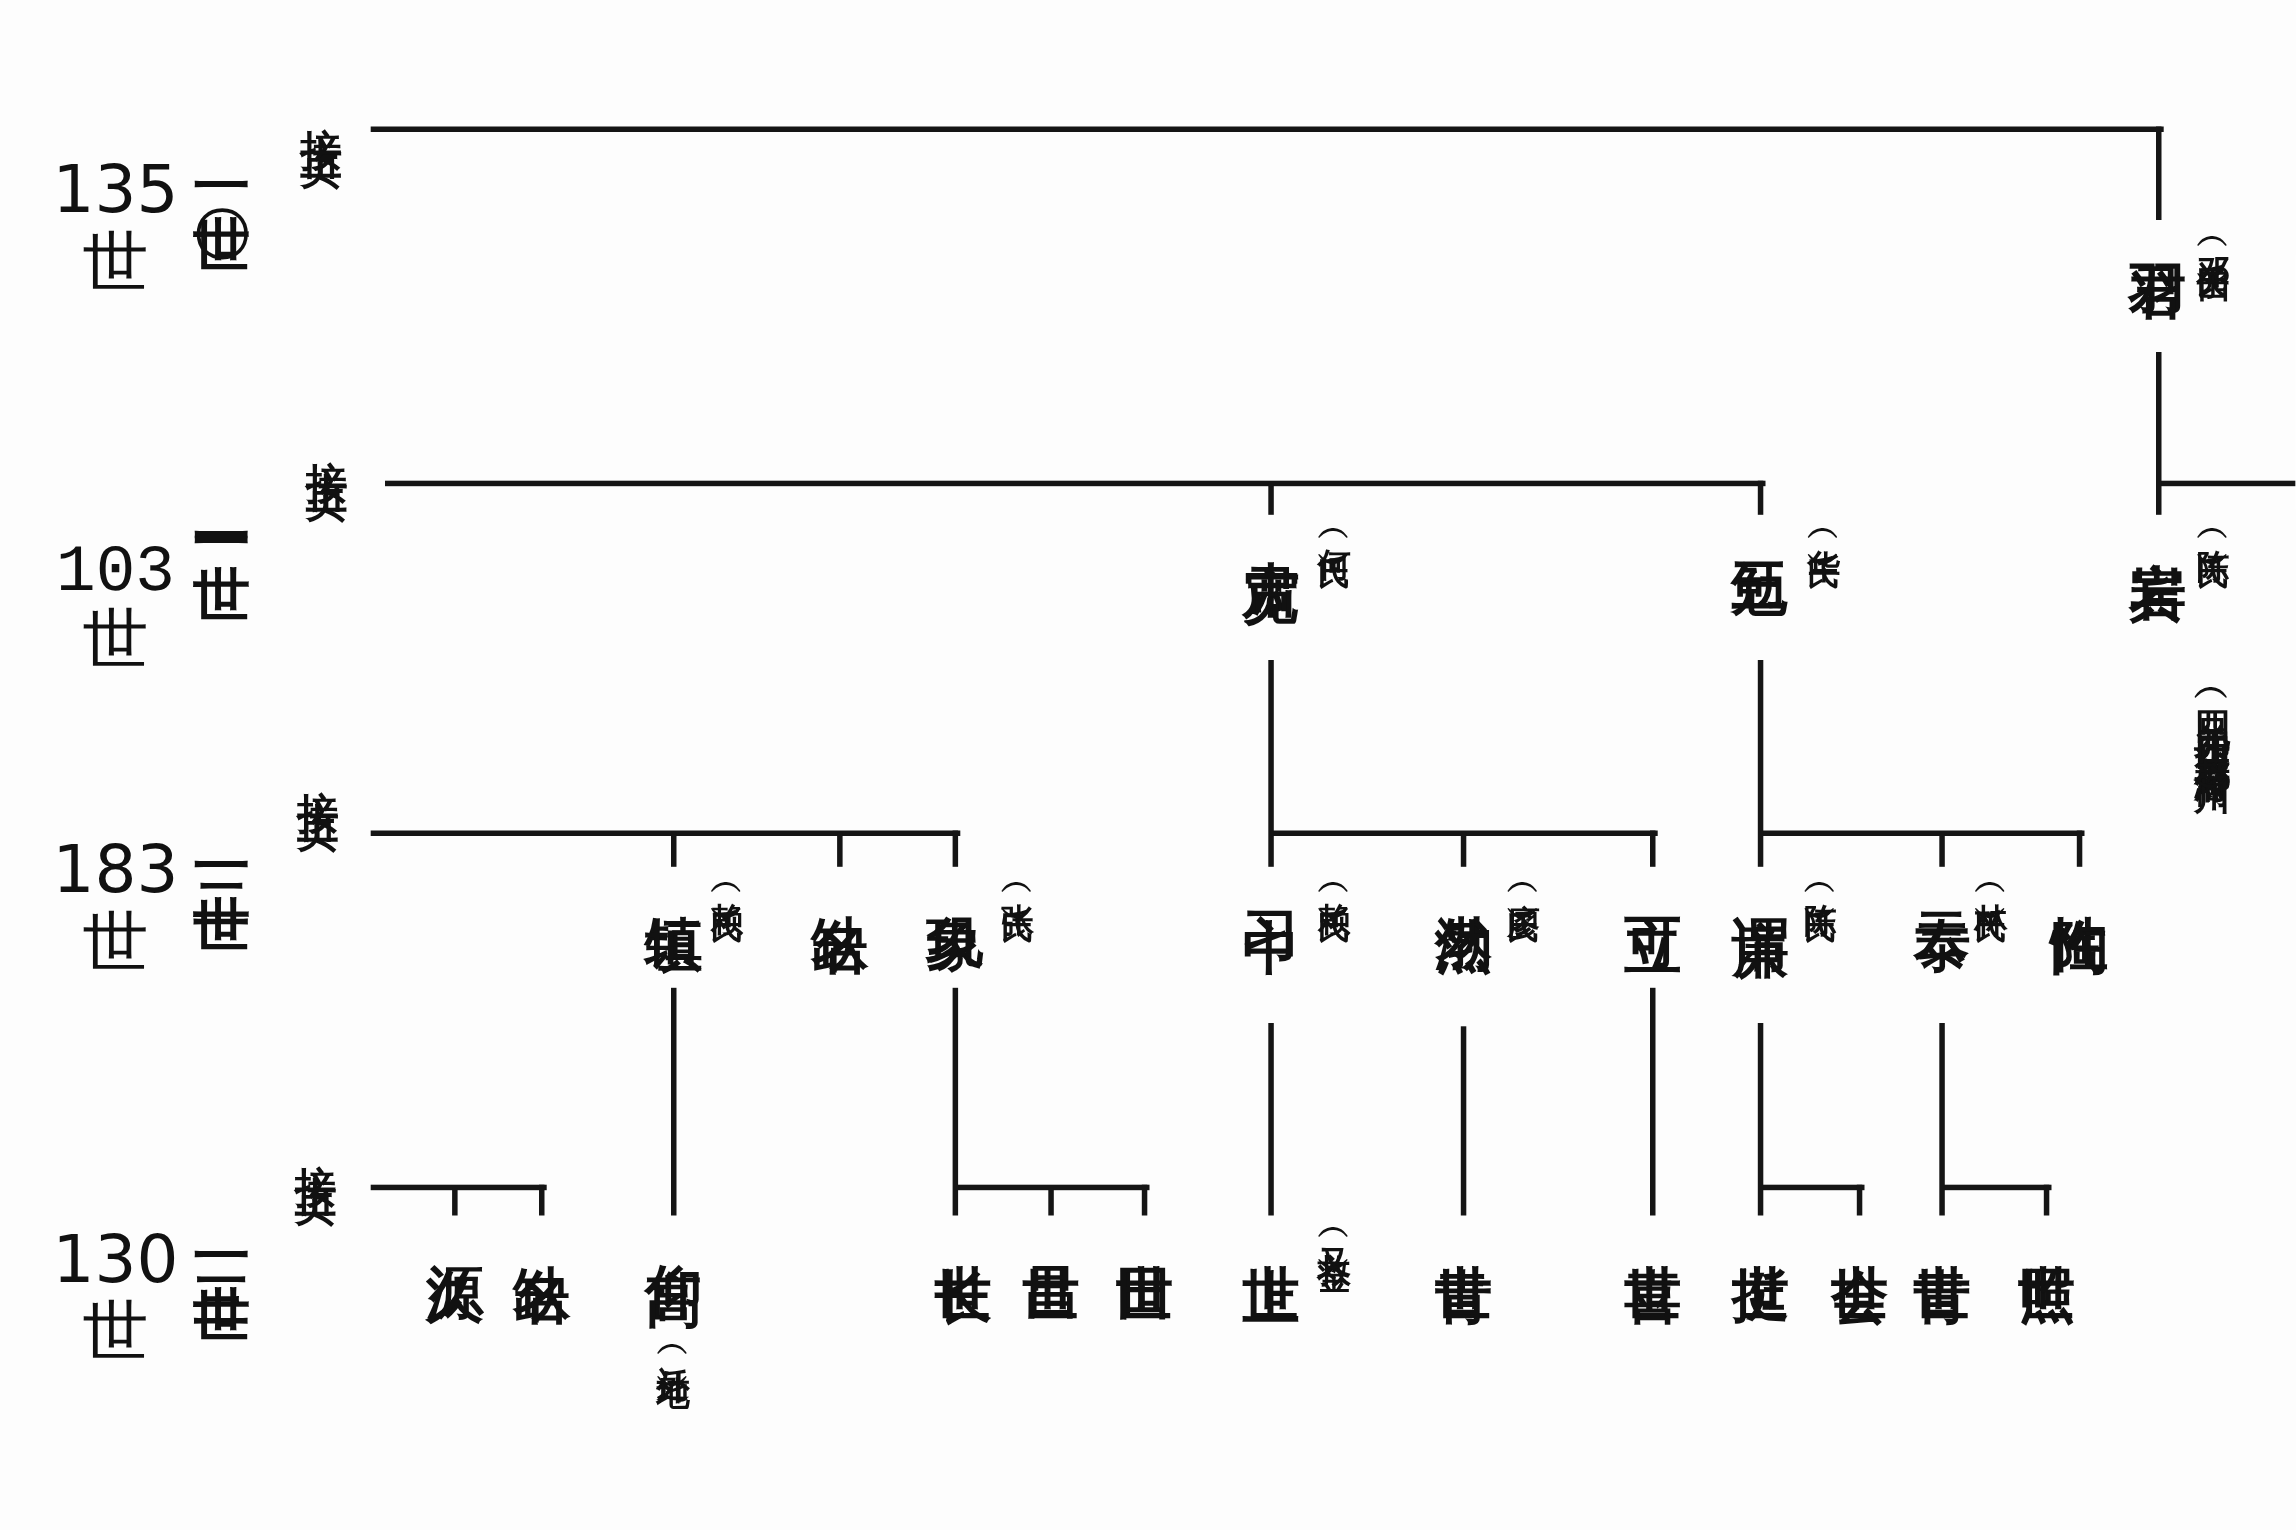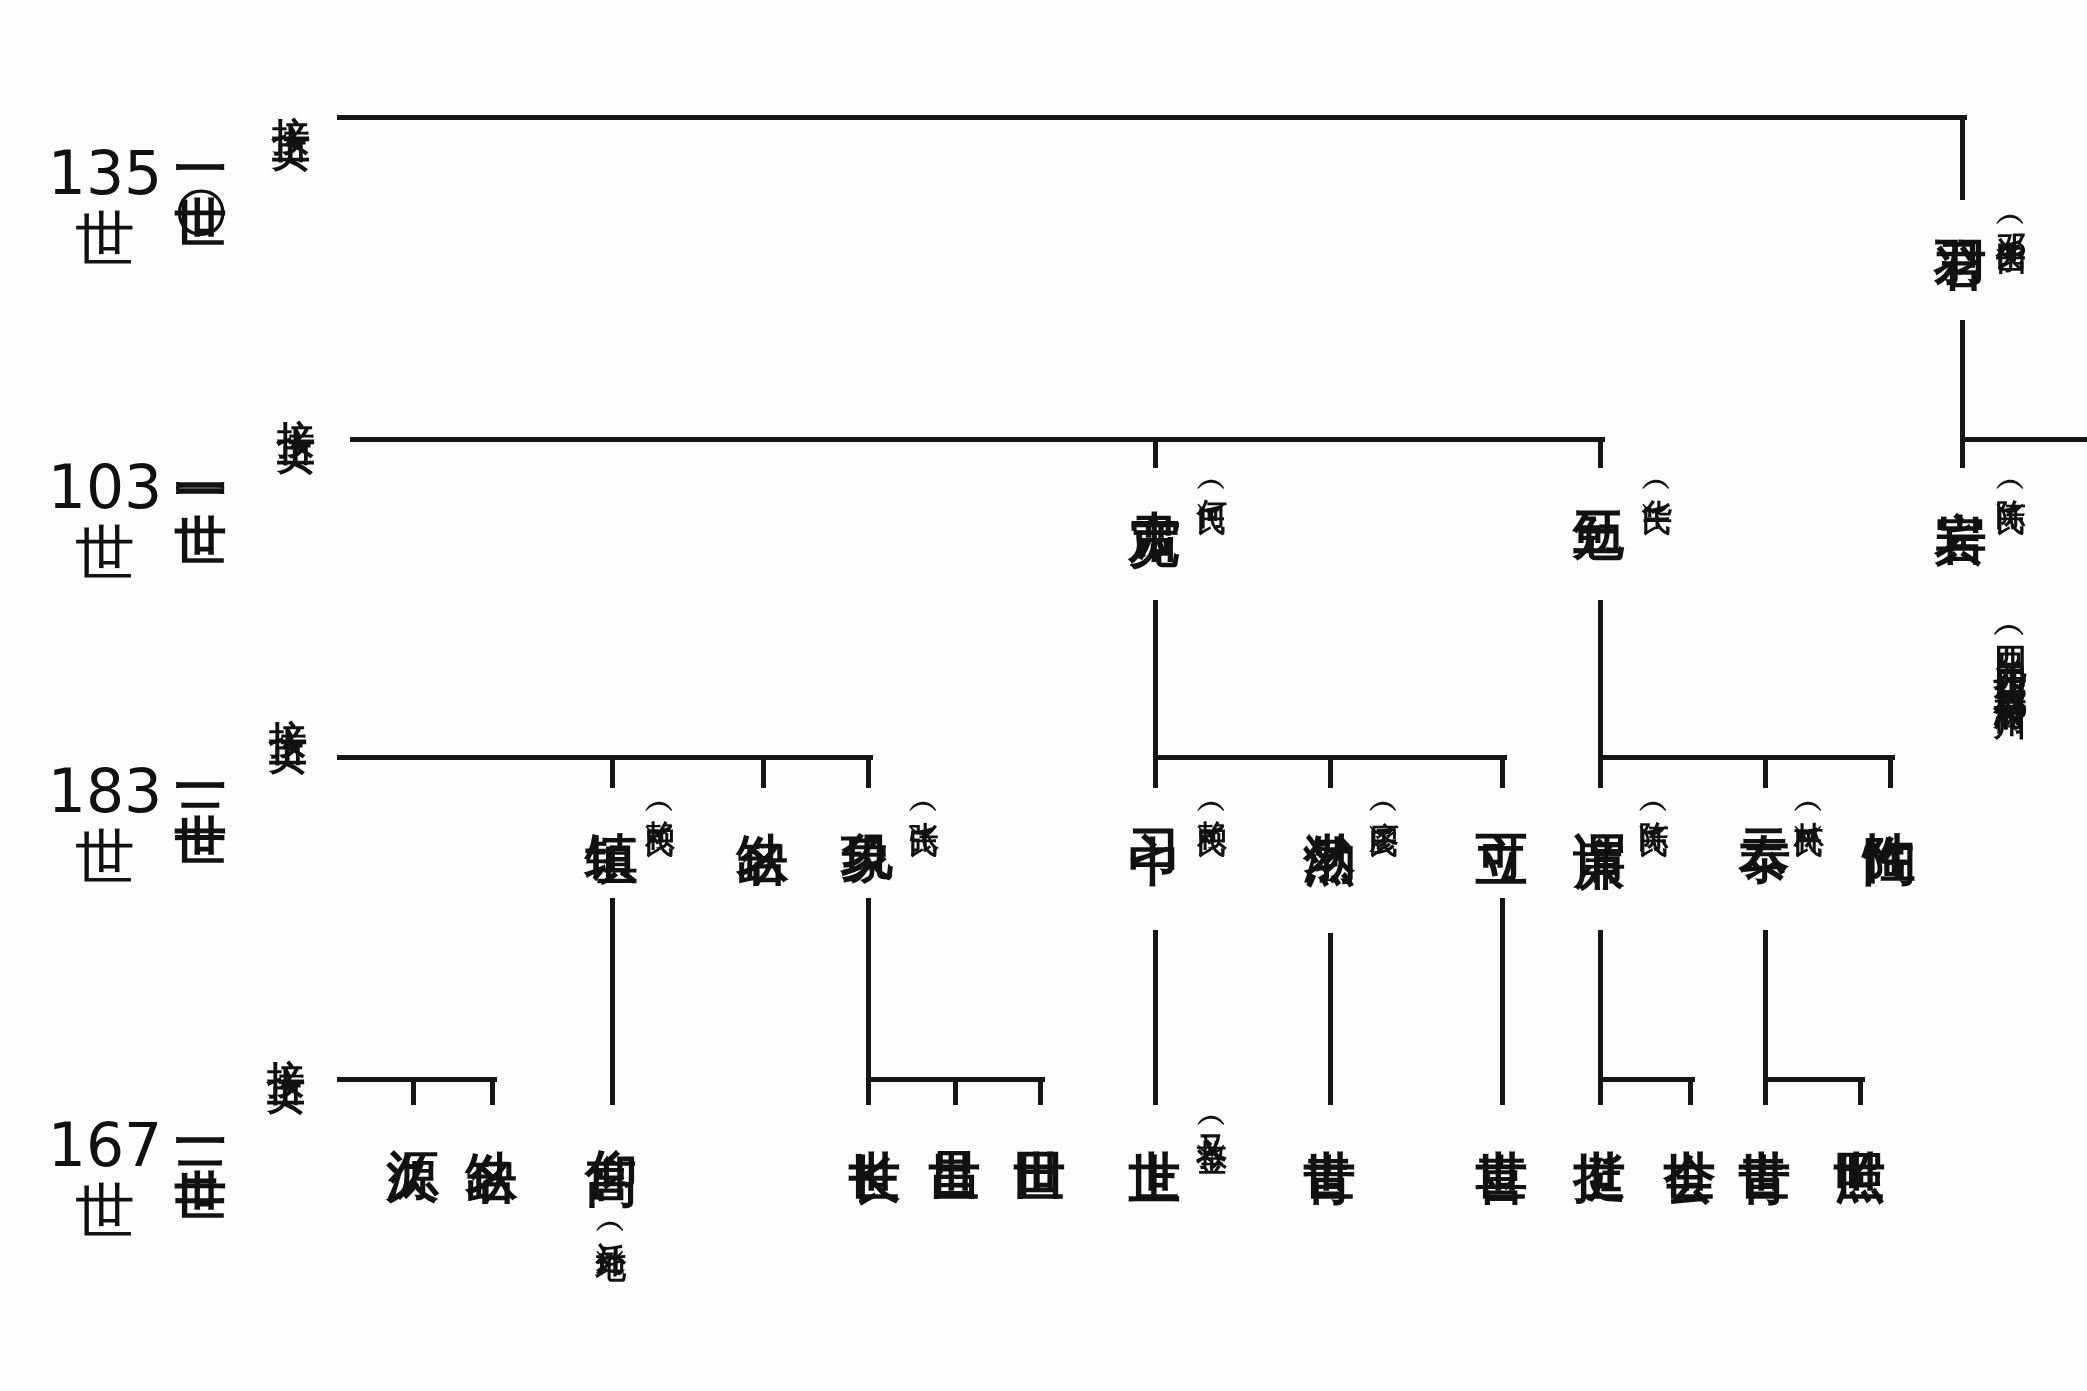--- a/index.html
+++ b/index.html
@@ -23,34 +23,34 @@
 <body>
 
 <div class="stage">
 
   <div class="gen-num" style="left:40px;top:140px;">
     <div>135</div>
     <div>世</div>
   </div>
   <div class="gen-cn" style="left:174px;top:142px;">一〇世</div>
 
-  <div class="gen-num" style="left:40px;top:454px;">
+  <div class="gen-num" style="left:40px;top:488px;font-family:Liberation Mono, monospace;">
     <div>103</div>
     <div>世</div>
   </div>
   <div class="gen-cn" style="left:174px;top:460px;">一一世</div>
 
   <div class="gen-num" style="left:40px;top:758px;">
     <div>183</div>
     <div>世</div>
   </div>
   <div class="gen-cn" style="left:174px;top:760px;">一二世</div>
 
   <div class="gen-num" style="left:40px;top:1112px;">
-    <div>167</div>
+    <div>130</div>
     <div>世</div>
   </div>
   <div class="gen-cn" style="left:174px;top:1115px;">一三世</div>
 
   <div class="cont" style="left:272px;top:85px;">接上页</div>
   <div class="cont" style="left:277px;top:388px;">接上页</div>
   <div class="cont" style="left:269px;top:688px;">接上页</div>
   <div class="cont" style="left:267px;top:1028px;">接上页</div>
 
   <i class="ln" style="left:337px;top:115px;width:1630px;height:5px;"></i>

